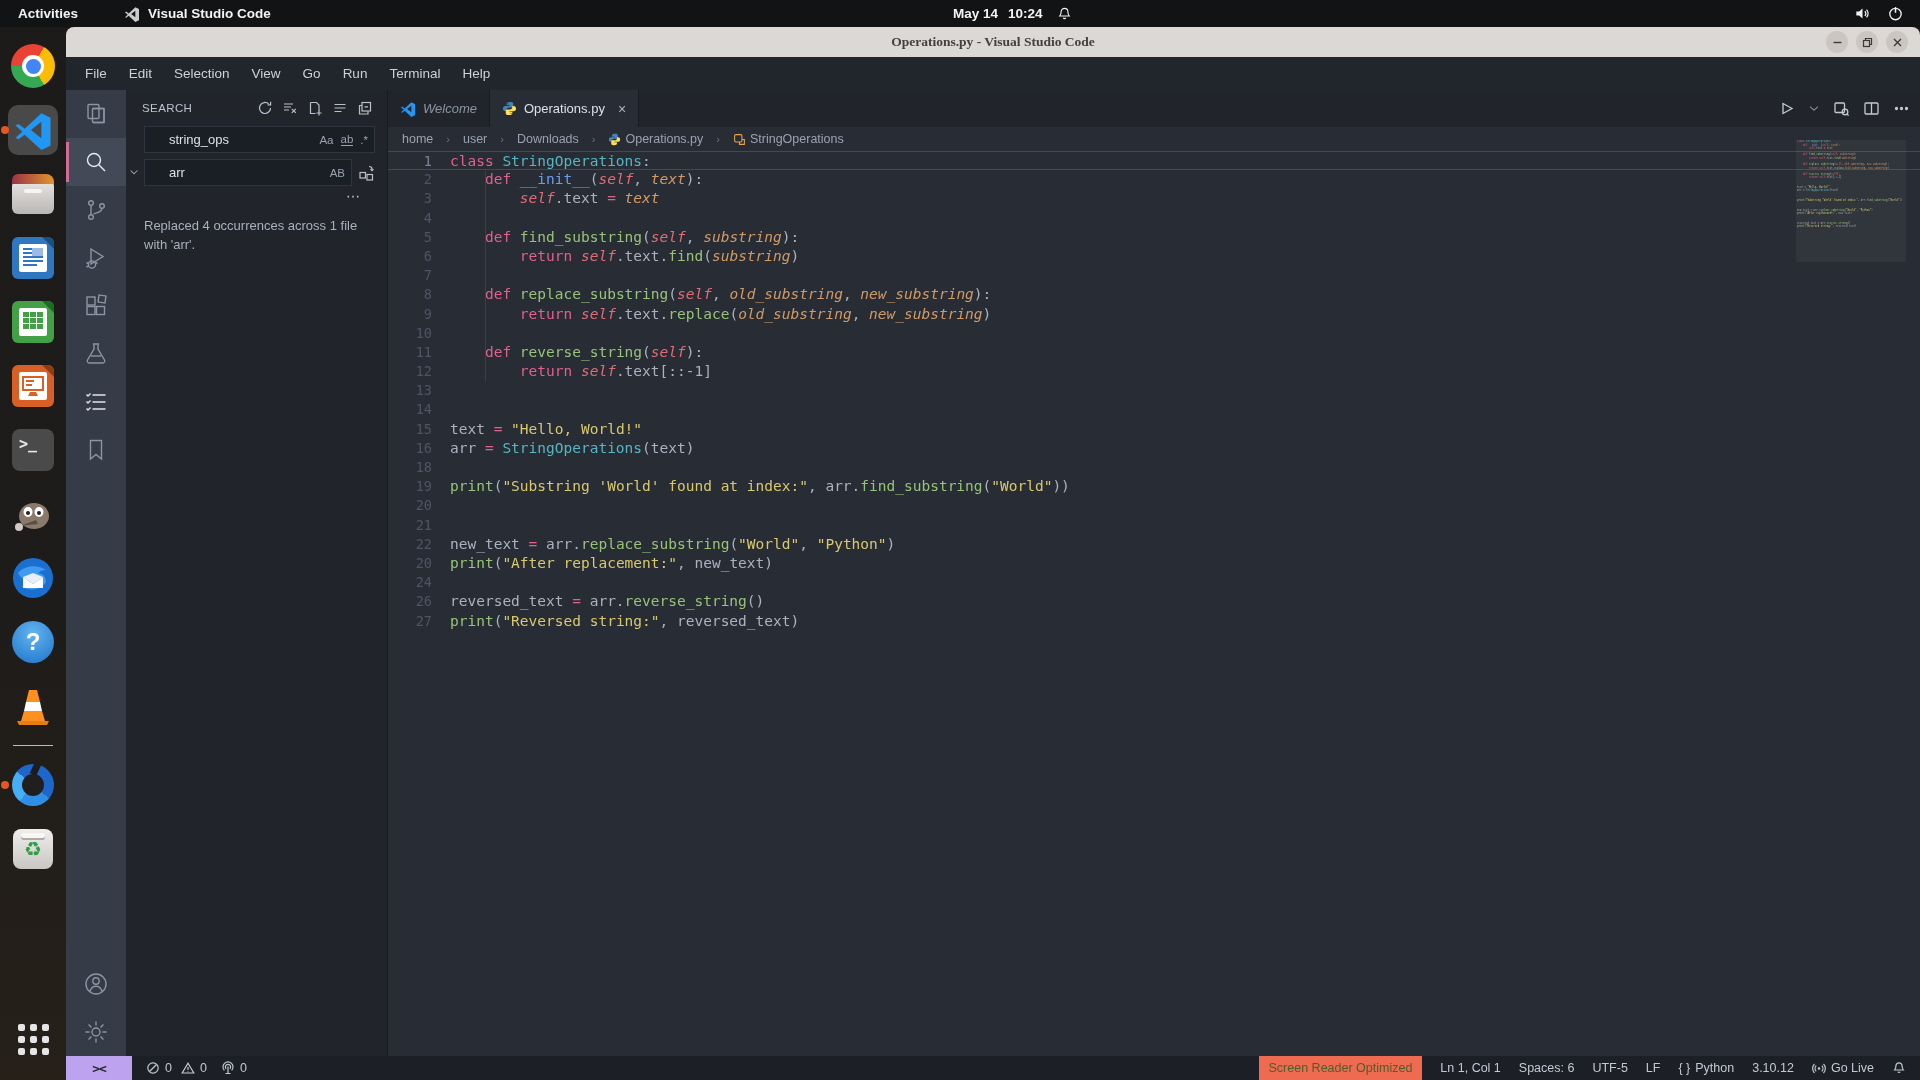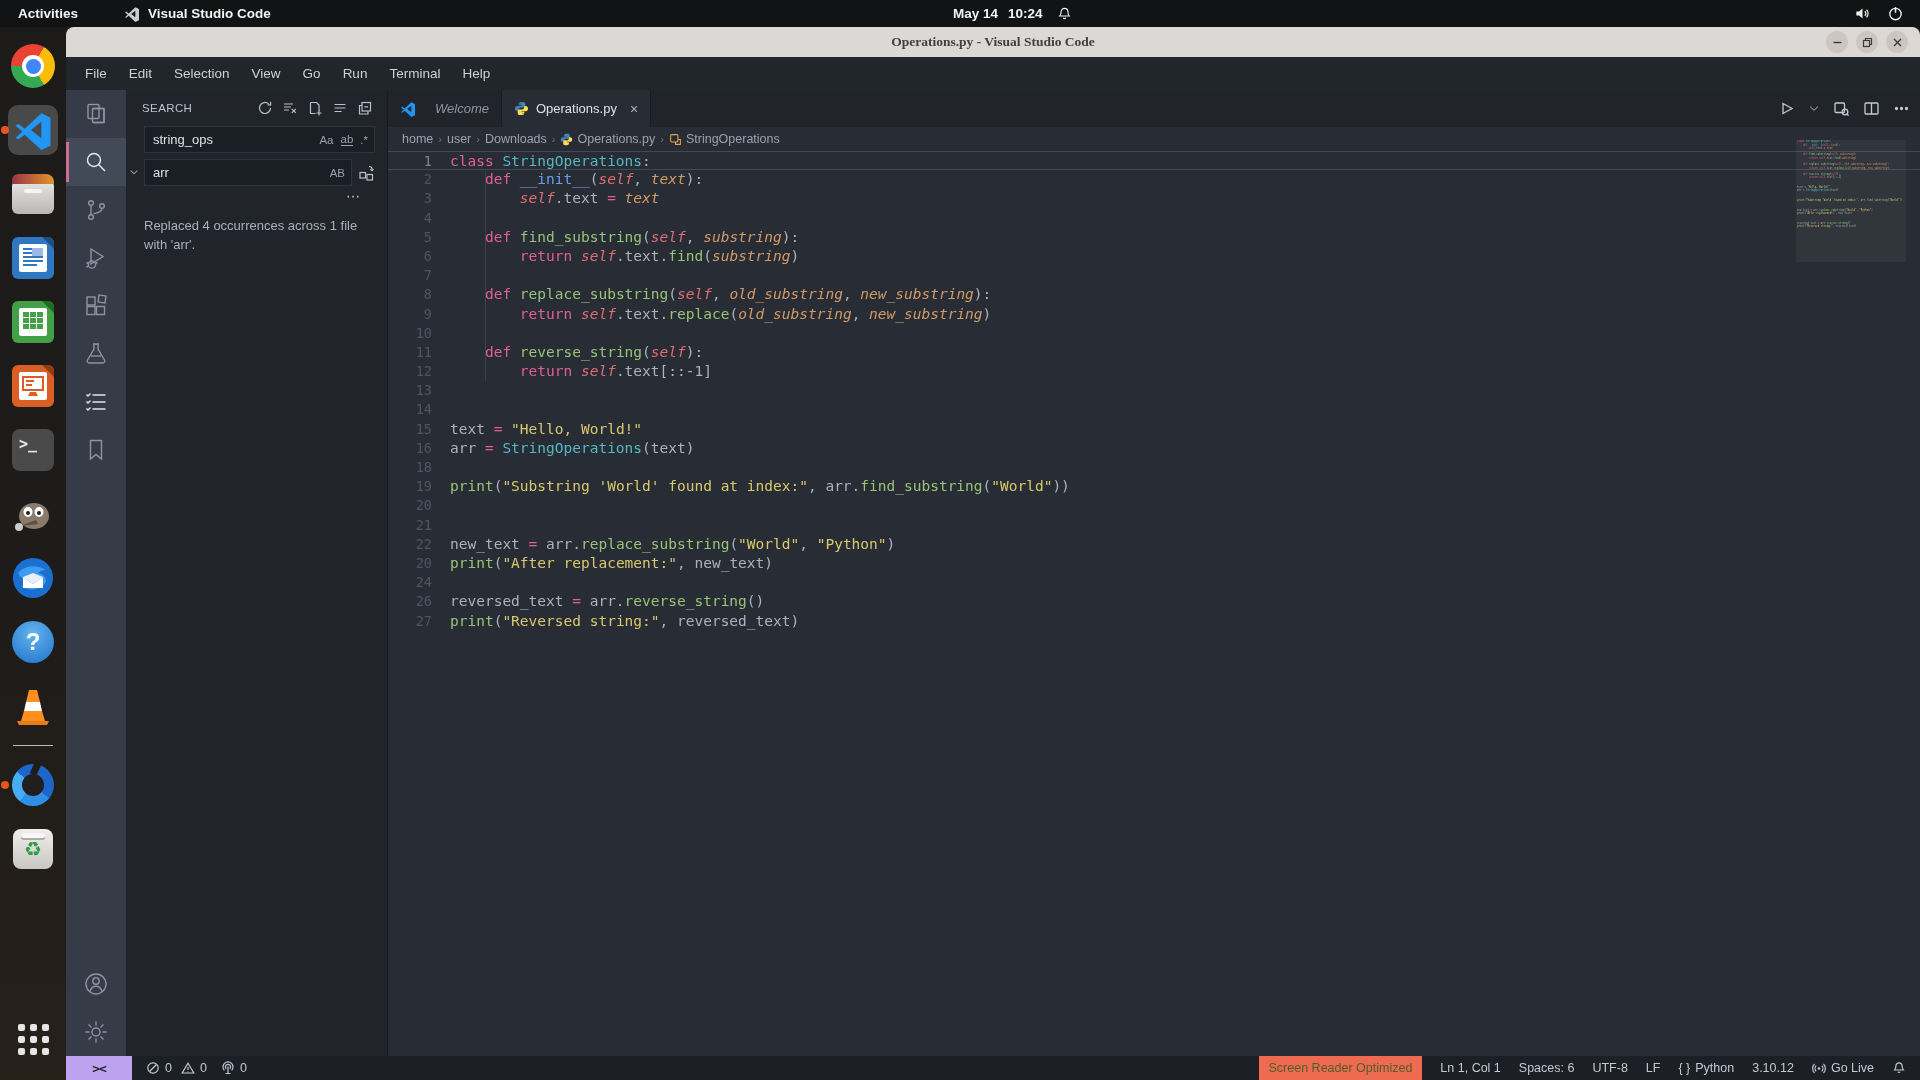--- a/index.html
+++ b/index.html
@@ -75,41 +75,41 @@
 
   
   .sidebar { width:262px; background:#21252b; position:relative; border-right:1px solid #181b20; color:#a9b1bd; }
   .sb-header { display:flex; align-items:center; padding:10px 14px 8px 16px; }
   .sb-title { font-size:11.5px; letter-spacing:.4px; color:#bcc3ce; flex:1; }
   .sb-actions { display:flex; gap:9px; }
   .sb-actions svg { width:16px; height:16px; stroke:#b9c0cb; fill:none; stroke-width:1.2; }
   .sb-toggle { position:absolute; left:1px; top:72px; width:14px; height:20px; display:flex; align-items:center; justify-content:center; }
   .sb-toggle svg { width:12px; height:12px; stroke:#9aa2b0; fill:none; stroke-width:1.4; }
   .sb-inputs { margin:2px 12px 0 18px; }
-  .si-box { height:27px; background:#1a1e25; border:1px solid #2e3541; display:flex; align-items:center; padding:0 6px 0 8px; }
+  .si-box { height:27px; background:#1a1e25; border:1px solid #2e3541; display:flex; align-items:center; padding:0 6px 0 24px; }
   .si-box .val { flex:1; font-size:13px; color:#dde1e8; font-family:"Liberation Sans",sans-serif; }
   .si-opts { display:flex; align-items:center; gap:7px; font-size:11.5px; color:#9aa2b0; }
   .si-opt-ab { border-bottom:1px solid #9aa2b0; }
   .replace-row { display:flex; align-items:center; margin-top:6px; gap:6px; }
   .replace-row .si-box { flex:1; }
   .replace-all-btn svg { width:17px; height:17px; stroke:#b9c0cb; fill:none; stroke-width:1.2; }
   .sb-more { text-align:right; padding:2px 14px 0 0; color:#b9c0cb; font-size:14px; letter-spacing:1px; }
   .sb-message { margin:12px 18px 0 18px; font-size:13px; line-height:19px; color:#a9b1bd; max-width:220px; }
 
   
   .editor { flex:1; background:#282c34; position:relative; overflow:hidden; }
   .tabbar { height:37px; background:#21252b; display:flex; position:relative; }
   .tab { display:flex; align-items:center; gap:7px; padding:0 12px; font-size:13px; border-right:1px solid #181b20; }
   .tab.inactive { color:#8d95a4; background:#21252b; }
-  .tab.inactive .tab-label { font-style:italic;margin-left:12px; }
+  .tab.inactive .tab-label { font-style:italic; }
   .tab.active { color:#dce0e8; background:#282c34; }
   .tab .close { margin-left:6px; color:#aeb5c0; font-size:14px; }
   .tab-actions { position:absolute; right:10px; top:0; height:37px; display:flex; align-items:center; gap:13px; }
   .tab-actions svg { width:17px; height:17px; stroke:#c3c9d3; fill:none; stroke-width:1.3; }
-  .breadcrumbs { height:24px; display:flex; align-items:center; gap:5px; padding-left:14px; font-size:12.5px; color:#9aa2b1; }
+  .breadcrumbs { height:24px; display:flex; align-items:center; gap:13px; padding-left:14px; font-size:12.5px; color:#9aa2b1; }
   .breadcrumbs .sep { color:#6b7380; font-size:11px; }
   .crumb { display:flex; align-items:center; gap:4px; }
 
   .code-wrap { position:relative; }
   .code-line { position:relative; height:19.2px; line-height:19.2px; font-family:"DejaVu Sans Mono",monospace; font-size:14.5px; padding-left:62px; white-space:pre; color:#abb2bf; }
   .code-line .ln { position:absolute; left:0; top:0; width:44px; text-align:right; color:#4d5565; font-size:13.5px; }
   .code-line.current { border-top:1px solid #41485a; border-bottom:1px solid #41485a; }
   .code-line.current .ln { color:#7b8496; }
   .tk-kw { color:#e0608e; } .tk-cls { color:#56b6c2; } .tk-fn { color:#98c379; }
   .tk-fnb { color:#6a9df0; } .tk-slf { color:#e06c75; font-style:italic; }
@@ -607,21 +607,21 @@
         <svg viewBox="0 0 14 14">
             <path d="M7 5.5v7M4.5 12.5h5M5.2 7.8a2.6 2.6 0 1 1 3.6 0M3.4 9.4a5 5 0 1 1 7.2 0"></path>
           </svg>
         <span>0</span>
       </span>
     </div>
     <div class="sbar-right">
       <span class="sr-chip">Screen Reader Optimized</span>
       <span class="sbar-item">Ln 1, Col 1</span>
       <span class="sbar-item">Spaces: 6</span>
-      <span class="sbar-item">UTF-8</span>
+      <span class="sbar-item">UTF-5</span>
       <span class="sbar-item">LF</span>
       <span class="sbar-item">
           <span>{ }</span>
           <span>Python</span>
         </span>
       <span class="sbar-item">3.10.12</span>
       <span class="sbar-item">
         <svg viewBox="0 0 14 14">
             <circle cx="7" cy="7.5" r="1.3" fill="#c3c9d4" stroke="none"></circle>
             <path d="M4.2 10.3a4 4 0 0 1 0-5.6M9.8 4.7a4 4 0 0 1 0 5.6M2.5 12a6.4 6.4 0 0 1 0-9M11.5 3a6.4 6.4 0 0 1 0 9"></path>

